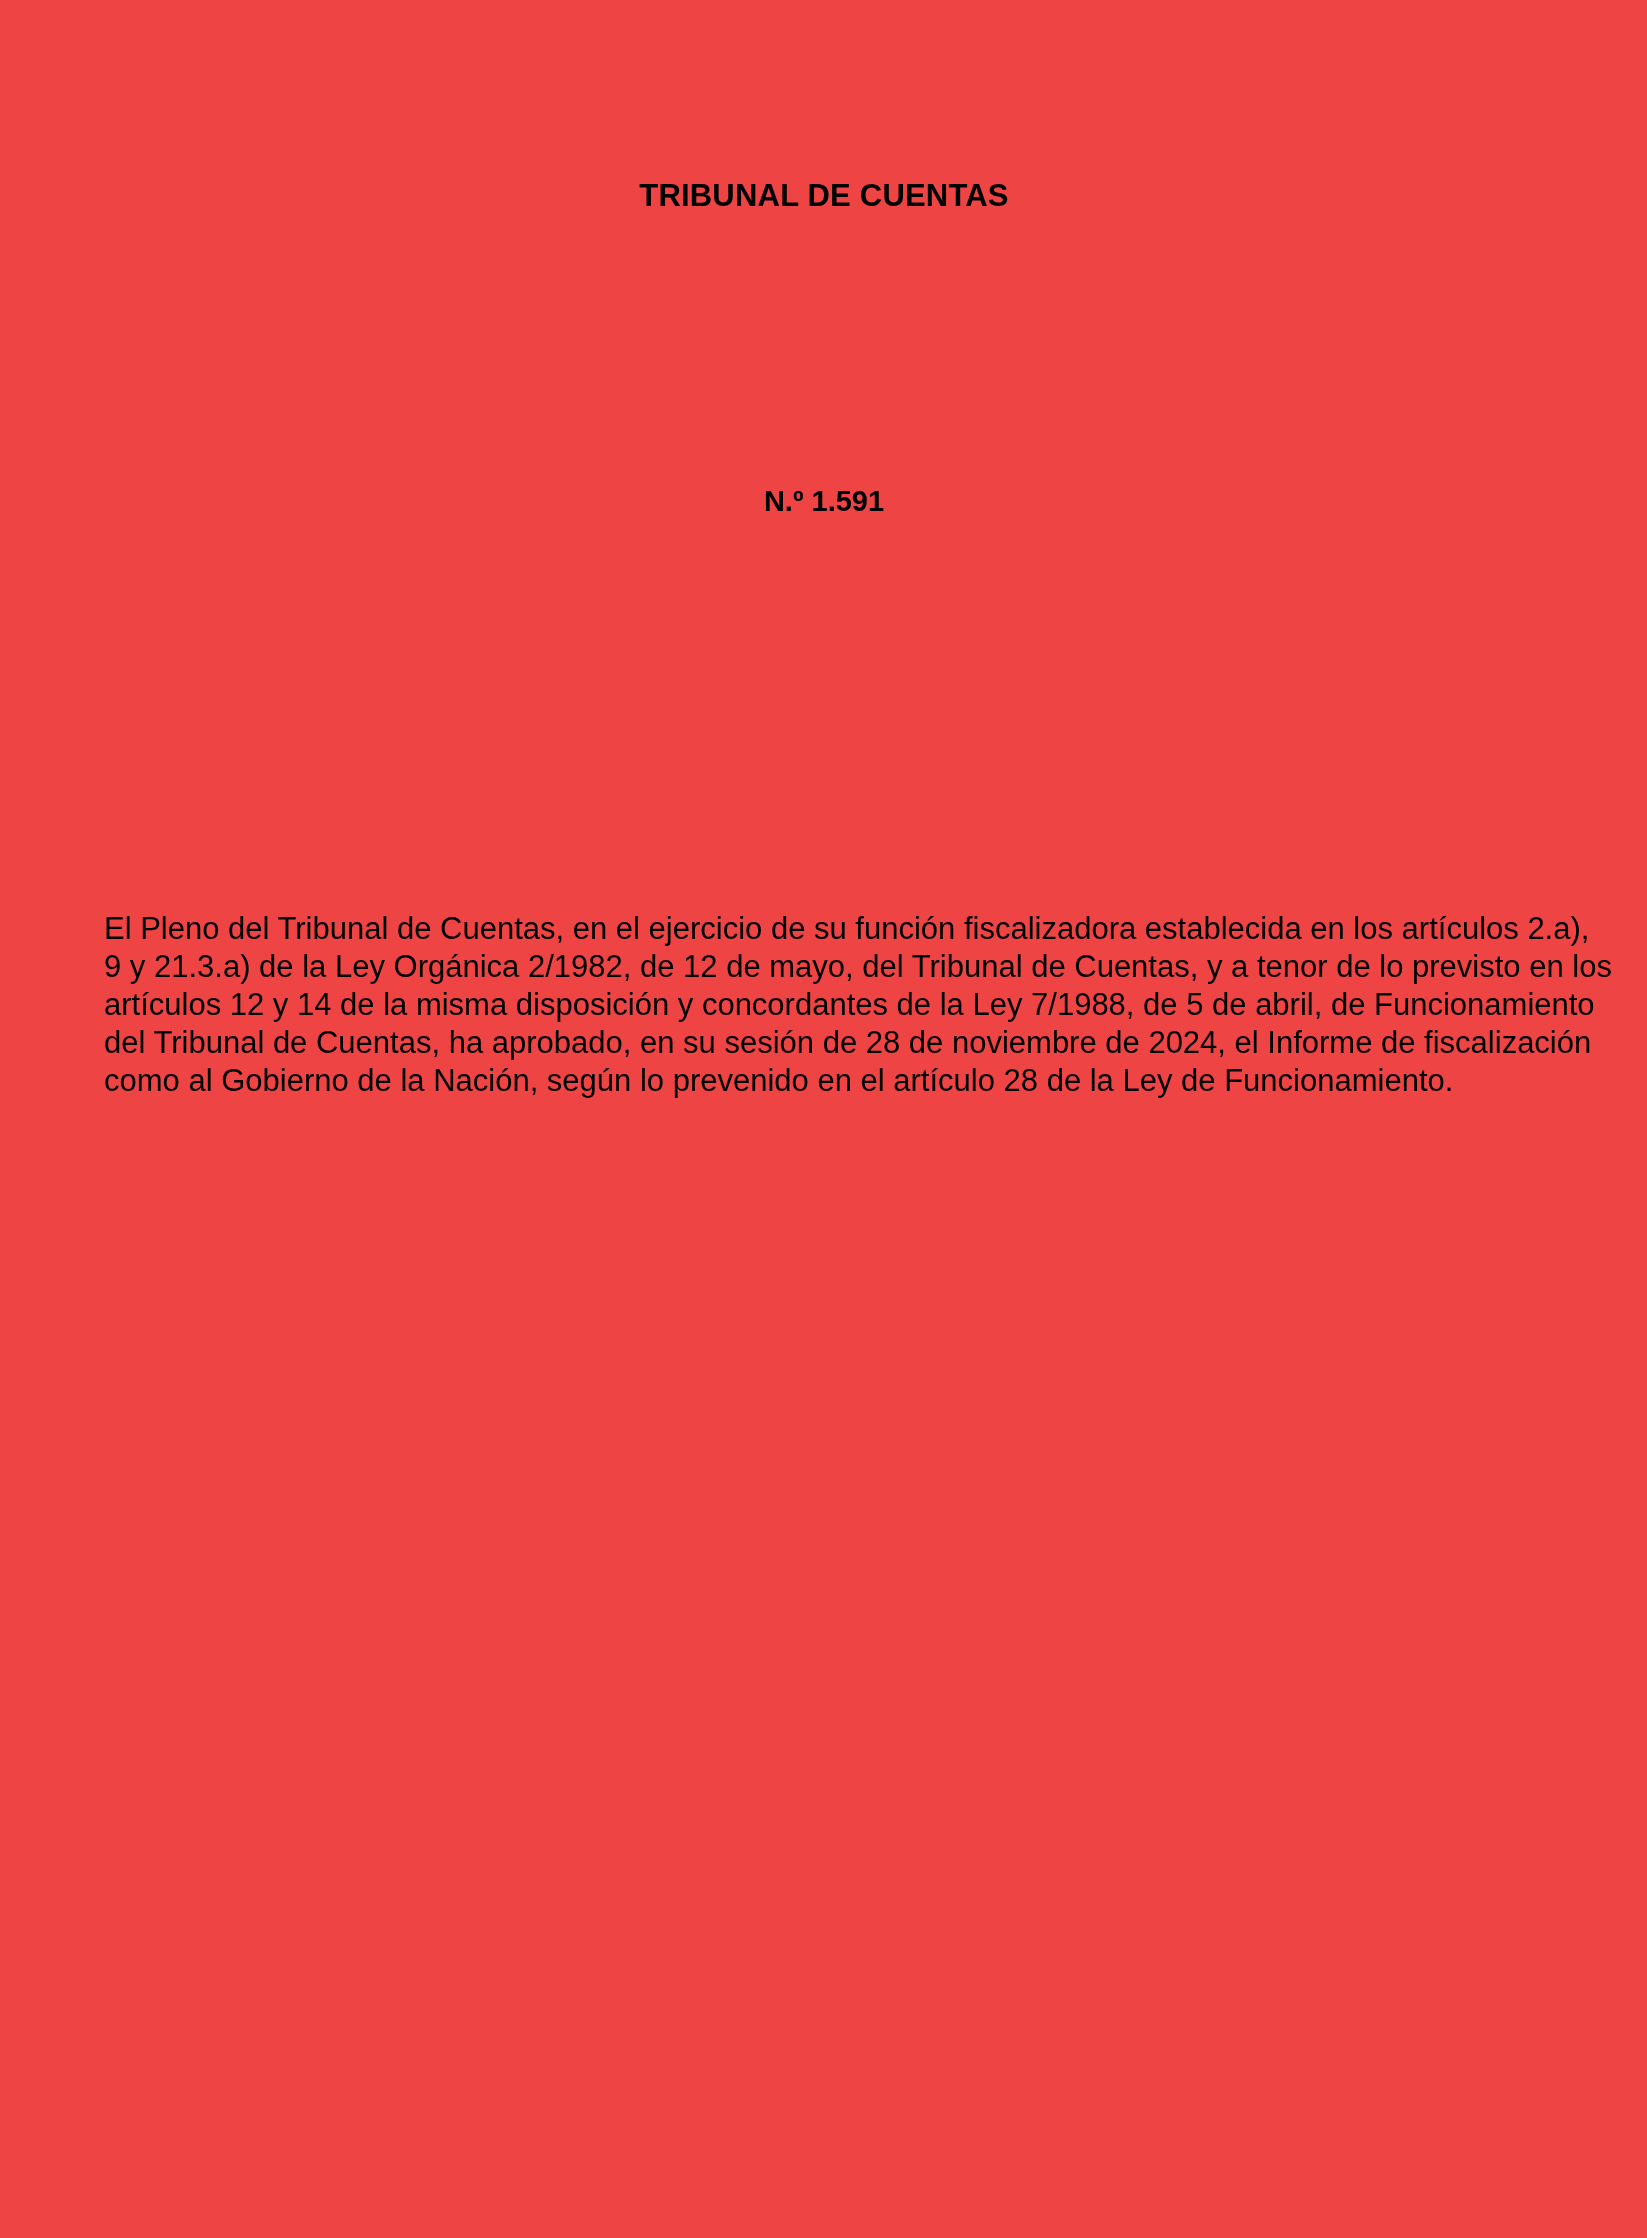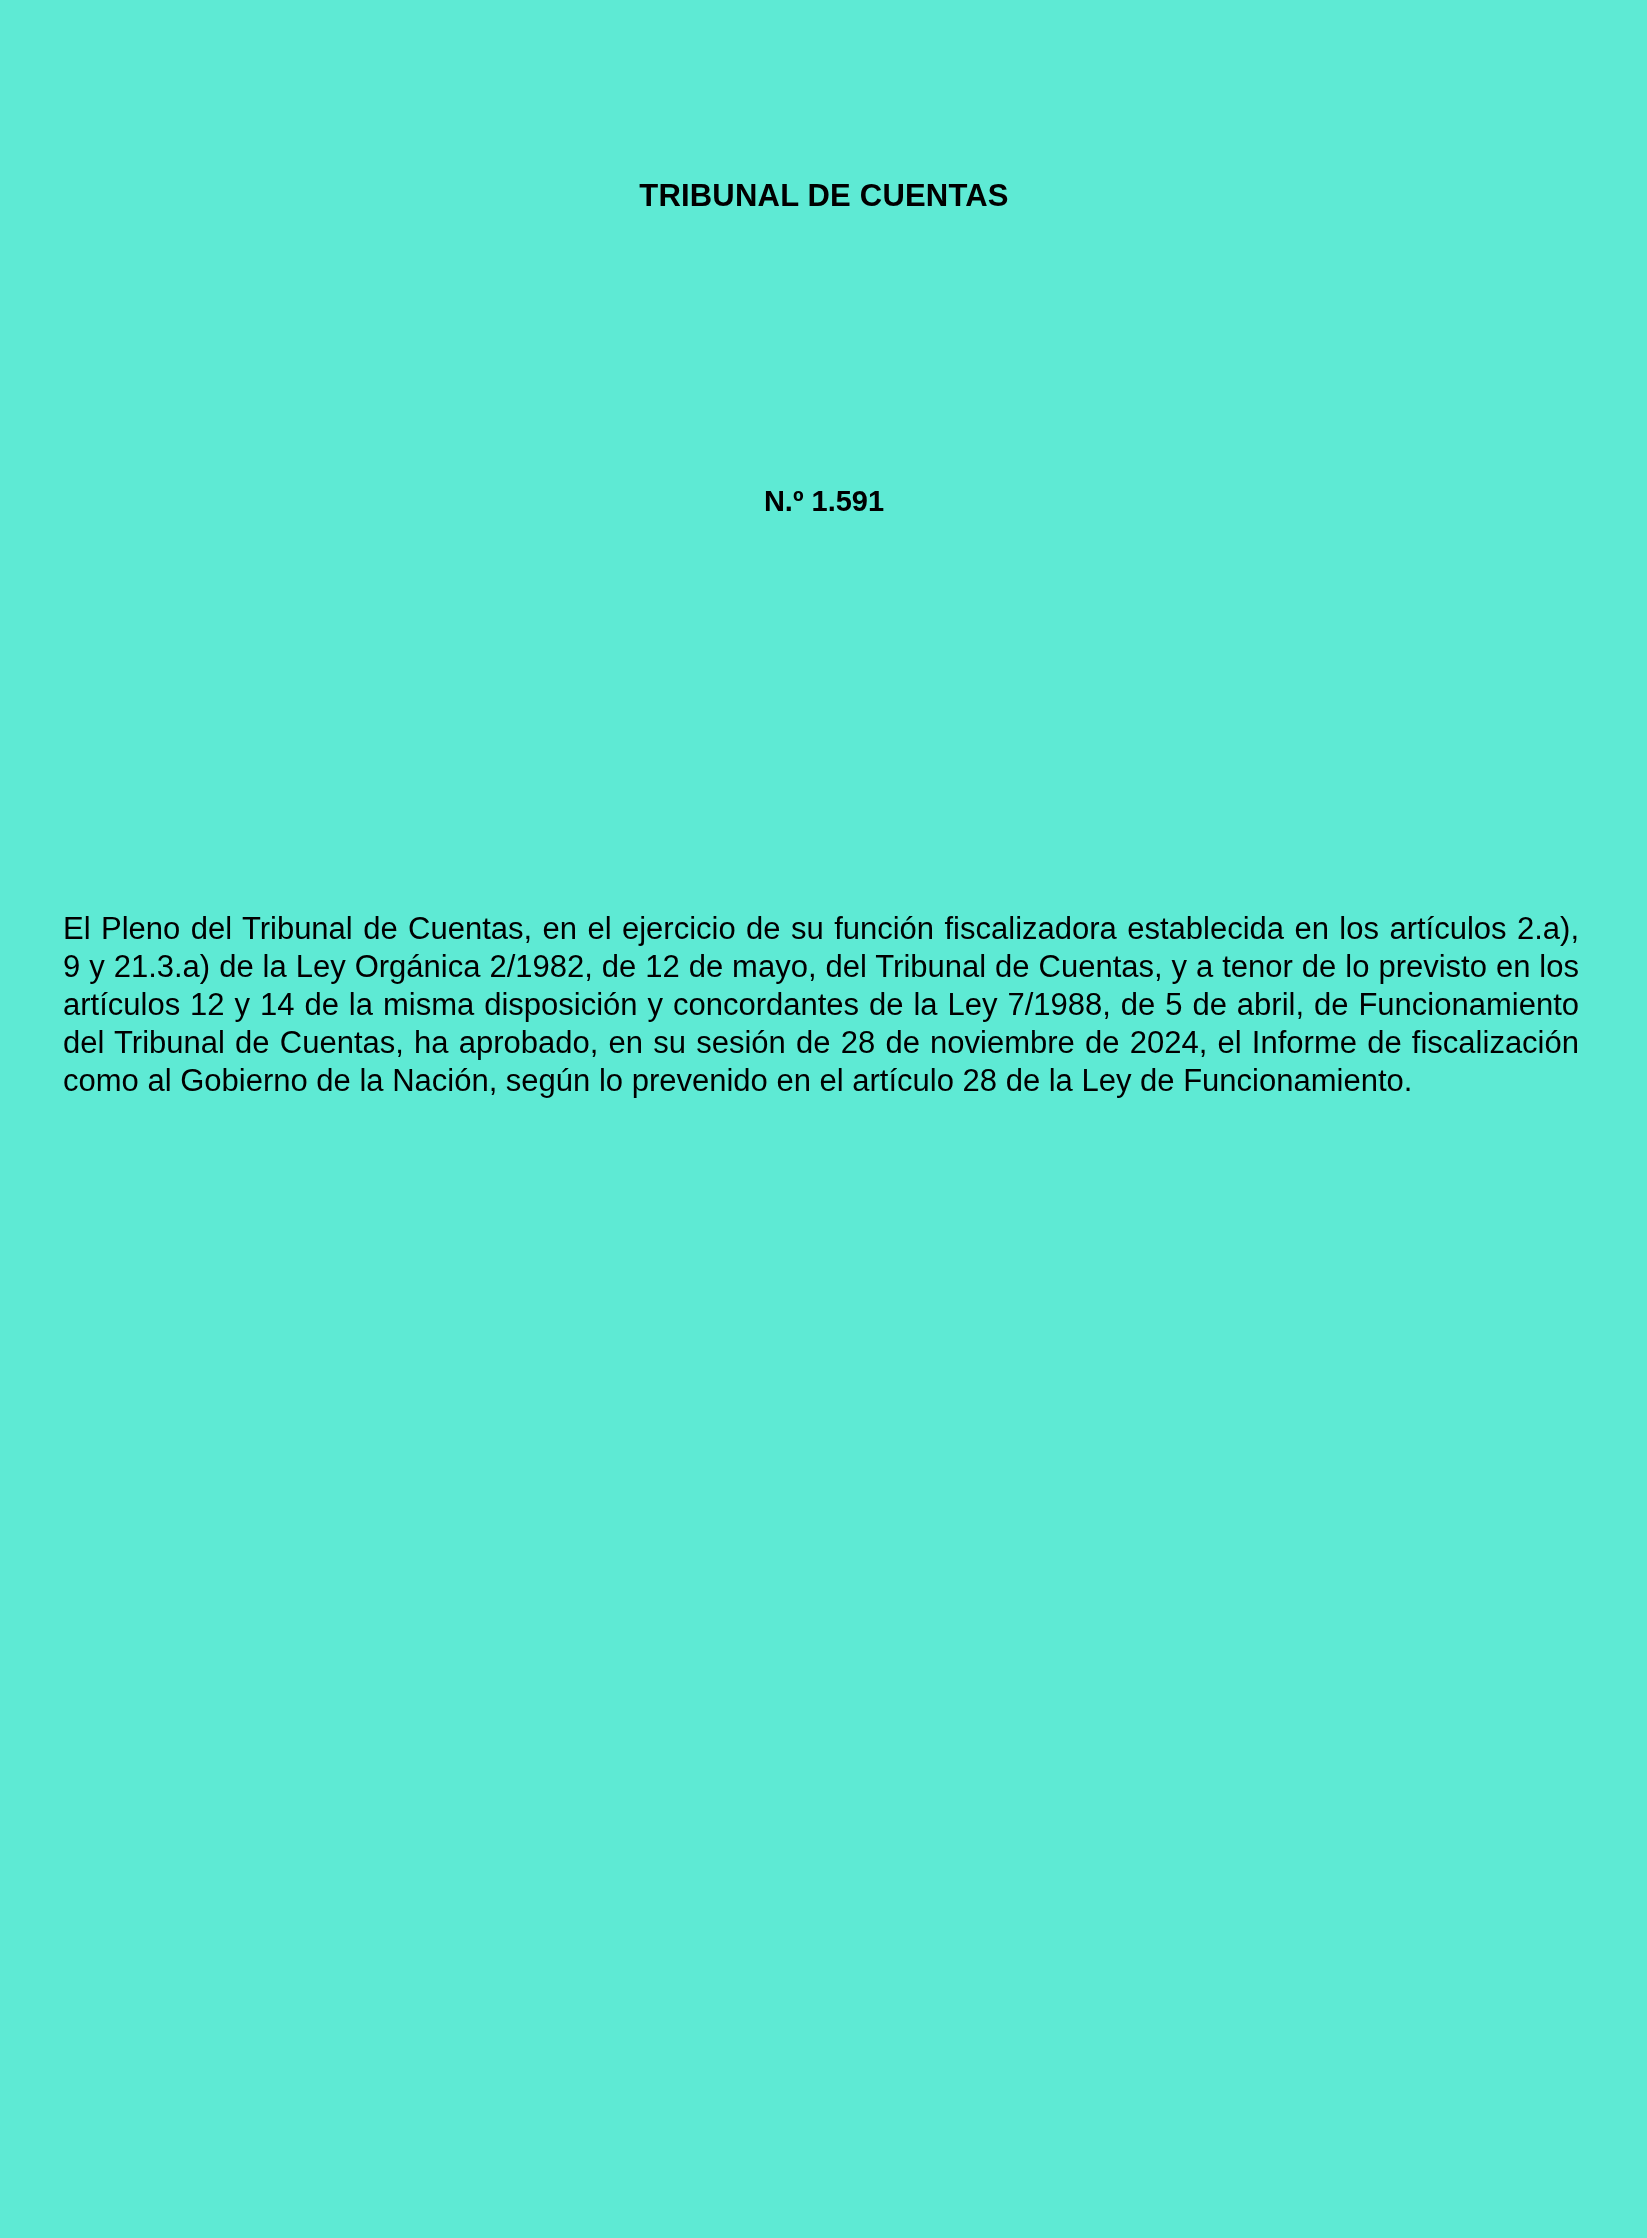--- a/index.html
+++ b/index.html
@@ -13,21 +13,21 @@
       position: relative;
       overflow: hidden;
       font-family: "Liberation Sans", sans-serif;
       color: #000000;
     }
     .page {
       position: absolute;
       left: 0; top: 0;
       width: 1648px;
       height: 2239px;
-      background: #5eead4;
+      background: #ef4444;
     }
     .heading {
       position: absolute;
       left: 0;
       width: 1648px;
       text-align: center;
       font-weight: bold;
       white-space: nowrap;
     }
     .org-title {
@@ -52,20 +52,21 @@
       top: 910px;
       width: 1516px;
       font-size: 31px;
       line-height: 38px;
     }
     .body-line {
       display: block;
       text-align: justify;
       text-align-last: justify;
       white-space: nowrap;
+      margin-left: 41px;
     }
     .body-line.last {
       text-align: right;
       text-align-last: left;
     }
   </style>
 </head>
 <body>
 
 <div class="page">

